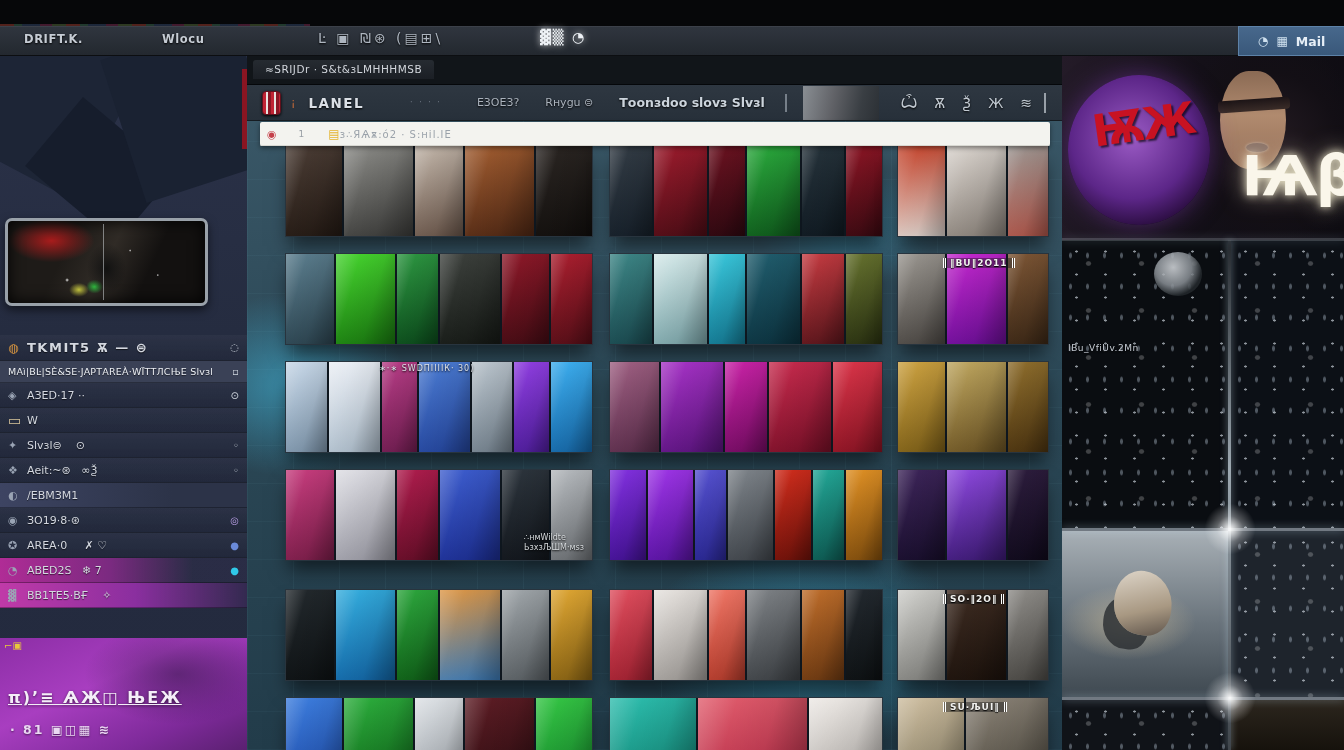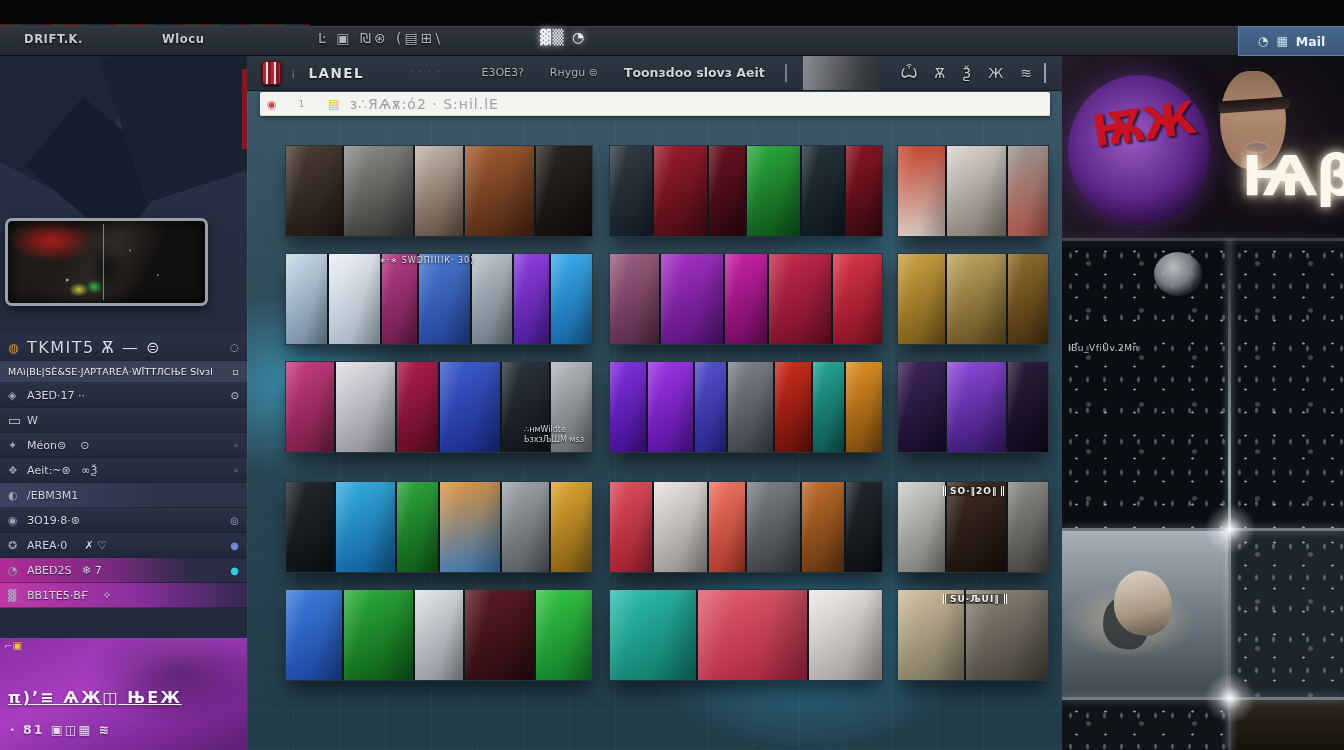--- a/index.html
+++ b/index.html
@@ -30,21 +30,21 @@
  radial-gradient(3px 3px at 30% 72%, #e8e8e8, transparent 65%),
  radial-gradient(2px 2px at 62% 36%, #d8d8d8, transparent 65%),
  radial-gradient(2px 2px at 76% 66%, #cfcfcf, transparent 65%),
  radial-gradient(14px 10px at 36% 84%, #c8c840, transparent 70%),
  radial-gradient(12px 10px at 44% 80%, #30c040, transparent 70%),
  linear-gradient(115deg,#1e1b18 30%,#302b26 50%,#131110 70%);}
 .sb-banner::after{content:"";position:absolute;left:48%;top:4%;width:1px;height:92%;background:rgba(220,225,230,.5);}
 .menu{position:absolute;left:0;top:280px;width:100%;}
 .mi{display:flex;align-items:center;height:25px;padding:0 8px;color:#d4d8e0;font-size:11px;position:relative;box-sizing:border-box;background:linear-gradient(rgba(255,255,255,.03),rgba(0,0,0,.07));border-bottom:1px solid rgba(0,0,0,.3);cursor:pointer;white-space:pre;}
 .mi.head{height:26px;}
-.mi.head .mi-lb{font-weight:normal;letter-spacing:1.5px;font-size:16px;}
+.mi.head .mi-lb{font-weight:bold;letter-spacing:1.5px;font-size:13px;}
 .mi.head .mi-ic{color:#e09a40;font-size:12px;}
 .mi.title{height:22px;background:#3a4156;font-size:9.5px;color:#eceff4;letter-spacing:.2px;overflow:hidden;}
 .mi.hl{background:linear-gradient(90deg,#3d4462,#2c3348 70%);}
 .mi.pink{background:linear-gradient(90deg,#b02c96,#7a2a80 45%,rgba(60,50,90,.25) 78%);}
 .mi.pink2{background:linear-gradient(90deg,#c03aa8,#8a2f9f 55%,rgba(70,40,100,.45));}
 .mi-ic{width:19px;font-size:11px;color:#9aa4b4;flex:none;}
 .mi-ic.pill{color:#d8c49a;font-size:14px;}
 .mi-lb{flex:1;overflow:hidden;text-shadow:0 1px 1px rgba(0,0,0,.6);}
 .mi-bd{flex:none;font-size:10px;color:#cfd6de;margin-left:4px;}
 .stoolbar{position:absolute;left:0;top:553px;width:100%;height:30px;display:flex;align-items:center;padding:0 6px;box-sizing:border-box;background:linear-gradient(#3e455c,#333a50);border-top:1px solid rgba(255,255,255,.12);color:#e4e8ee;font-size:11.5px;font-weight:bold;}
@@ -80,21 +80,21 @@
 .mh-nav .nav-it:nth-child(3){color:#ccd4dc;font-size:12.5px;font-weight:bold;}
 .mh-sep{width:2px;height:18px;background:#8a929c;margin-left:20px;flex:none;opacity:.8;}
 .mh-photo{width:76px;height:34px;margin-left:16px;flex:none;opacity:.85;background:linear-gradient(100deg,#9a9ea2,#6a6a6e 40%,#3c4044 75%,#2c3034);}
 .mh-icons{display:flex;gap:17px;margin:0 12px 0 22px;color:#c2cad2;font-size:14px;}
 .mh-icons span{cursor:pointer;text-shadow:0 1px 2px #000;}
 .mh-sep2{width:2px;height:20px;background:#98a0a8;margin-right:16px;flex:none;}
 .searchwrap{position:relative;height:24px;margin:1px 12px 0 13px;background:#f3f3ef;border-radius:2px;box-shadow:0 2px 5px rgba(0,0,0,.45), inset 0 -1px 0 #d8d8d2;display:flex;align-items:center;z-index:2;cursor:text;}
 .sw-fav{color:#c4404a;margin-left:7px;font-size:11px;}
 .sw-num{margin-left:22px;color:#9aa0a6;font-size:9px;}
 .sw-folder{margin-left:24px;color:#e4b42e;font-size:12px;}
-.sw-q{margin-left:10px;color:#9aa2aa;letter-spacing:1px;font-size:14px;white-space:pre;text-align:center;}
+.sw-q{margin-left:0;color:#9aa2aa;letter-spacing:1px;font-size:10px;white-space:pre;text-align:center;}
 
 
 .grid{position:absolute;left:0;top:90px;width:100%;height:605px;overflow:hidden;}
 .grow{position:relative;height:92px;margin:0 0 16px 38px;display:flex;}
 .grow.gap-lg{margin-bottom:28px;}
 .strip{position:relative;display:flex;gap:2px;background:#0e161e;border:1px solid rgba(180,210,230,.16);box-shadow:0 13px 18px -4px rgba(0,0,0,.55);overflow:hidden;cursor:pointer;box-sizing:border-box;}
 .strip-l{width:308px;}
 .strip-m{width:274px;margin-left:16px;}
 .strip-r{width:152px;margin-left:14px;}
 .tile{flex:1;position:relative;}
@@ -151,45 +151,48 @@
     <div class="sb-art">
         <div class="sb-art2"></div>
       </div>
     <div class="sb-redstrip"></div>
     <div class="sb-banner"></div>
     <div class="menu">
         <div class="mi head"><span class="mi-ic">◍</span><span class="mi-lb">TKMIT5 Ѫ — ⊜</span><span class="mi-bd">◌</span></div>
         <div class="mi title"><span class="mi-lb">MАì|BĿ|SÈ&amp;ЅЕ·ЈАРТАRЕÀ·WЇТТЛCЊЕ Slvзl</span><span class="mi-bd">▫</span></div>
         <div class="mi"><span class="mi-ic">◈</span><span class="mi-lb">АЗЕD·17 ··</span><span class="mi-bd">⊙</span></div>
         <div class="mi"><span class="mi-ic pill">▭</span><span class="mi-lb">W</span></div>
-        <div class="mi"><span class="mi-ic">✦</span><span class="mi-lb">Мéоn⊜    ⊙</span><span class="mi-bd">◦</span></div>
+        <div class="mi"><span class="mi-ic">✦</span><span class="mi-lb">Slvзl⊜    ⊙</span><span class="mi-bd">◦</span></div>
         <div class="mi"><span class="mi-ic">❖</span><span class="mi-lb">Aеit:~⊛   ∞Ѯ</span><span class="mi-bd">◦</span></div>
         <div class="mi hl"><span class="mi-ic">◐</span><span class="mi-lb">/ЕВМЗМ1</span></div>
         <div class="mi"><span class="mi-ic">◉</span><span class="mi-lb">ЗО19·8·⊛</span><span class="mi-bd" style="color: rgb(180, 154, 224);">◎</span></div>
         <div class="mi"><span class="mi-ic">✪</span><span class="mi-lb">АRЕА·0     ✗ ♡</span><span class="mi-bd" style="color: rgb(106, 138, 216);">●</span></div>
         <div class="mi pink"><span class="mi-ic">◔</span><span class="mi-lb">АВЕD2Ѕ   ❄ 7</span><span class="mi-bd" style="color: rgb(48, 200, 232);">●</span></div>
         <div class="mi pink2"><span class="mi-ic">▓</span><span class="mi-lb">ВВ1ТЕ5·ВҒ    ✧</span></div>
       </div>
     <div class="sb-ad">
       <span class="sb-ad-corner">⌐▣</span>
       <div class="sb-ad-l1">π)’≡  ѦЖ◫ ЊЕЖ</div>
       <div class="sb-ad-l2">· 81 ▣◫▦ ≋</div>
     </div>
   </div>
 
   <div class="main">
+    <div class="tabstrip">
+      <span class="tab-label">≈SRIJDr · S&amp;t&amp;зLМНННМSB</span>
+    </div>
     <div class="mheader">
       <div class="logo-badge"></div>
       <span class="logo-flame">¡</span>
       <span class="brand">LANEL</span>
       <span class="brand-dots">· · · ·</span>
       <div class="mh-nav">
           <span class="nav-it">E3OE3?</span>
           <span class="nav-it">Rнуgu ⊜</span>
-          <span class="nav-it">Тооnзdоо slоvз Aеit</span>
+          <span class="nav-it">Тооnзdоо slоvз Slvзl</span>
         </div>
       <div class="mh-sep"></div>
       <div class="mh-photo"></div>
       <div class="mh-icons">
           <span>Ѽ</span>
           <span>Ѫ</span>
           <span>Ѯ</span>
           <span>Ж</span>
           <span>≋</span>
         </div>
@@ -215,20 +218,44 @@
             <div class="tile" style="background: linear-gradient(168deg, rgb(154, 27, 44), rgb(78, 13, 22));"></div>
             <div class="tile" style="background: linear-gradient(168deg, rgb(106, 18, 32), rgb(46, 8, 16));"></div>
             <div class="tile" style="background: linear-gradient(168deg, rgb(42, 168, 60), rgb(15, 90, 28));"></div>
             <div class="tile" style="background: linear-gradient(168deg, rgb(37, 50, 58), rgb(16, 26, 34));"></div>
             <div class="tile" style="background: linear-gradient(168deg, rgb(138, 21, 36), rgb(60, 10, 18));"></div>
           </div>
           <div class="strip strip-r">
             <div class="tile" style="background: linear-gradient(168deg, rgb(194, 64, 40), rgb(224, 216, 210));"></div>
             <div class="tile" style="background: linear-gradient(168deg, rgb(216, 210, 204), rgb(138, 130, 122));"></div>
             <div class="tile" style="background: linear-gradient(168deg, rgb(154, 148, 144), rgb(176, 86, 74));"></div>
+          </div>
+        </div>
+        <div class="grow">
+          <div class="strip strip-l">
+            <div class="tile" style="background: linear-gradient(168deg, rgb(90, 124, 140), rgb(44, 68, 80));"></div>
+            <div class="tile" style="background: linear-gradient(168deg, rgb(69, 210, 46), rgb(26, 122, 16));"></div>
+            <div class="tile" style="background: linear-gradient(168deg, rgb(44, 148, 64), rgb(12, 76, 28));"></div>
+            <div class="tile" style="background: linear-gradient(168deg, rgb(60, 64, 60), rgb(22, 26, 22));"></div>
+            <div class="tile" style="background: linear-gradient(168deg, rgb(140, 24, 40), rgb(68, 12, 20));"></div>
+            <div class="tile" style="background: linear-gradient(168deg, rgb(168, 30, 46), rgb(88, 15, 24));"></div>
+          </div>
+          <div class="strip strip-m">
+            <div class="tile" style="background: linear-gradient(168deg, rgb(60, 132, 132), rgb(26, 74, 80));"></div>
+            <div class="tile" style="background: linear-gradient(168deg, rgb(212, 232, 232), rgb(122, 164, 168));"></div>
+            <div class="tile" style="background: linear-gradient(168deg, rgb(56, 196, 216), rgb(20, 122, 148));"></div>
+            <div class="tile" style="background: linear-gradient(168deg, rgb(32, 92, 108), rgb(12, 51, 64));"></div>
+            <div class="tile" style="background: linear-gradient(168deg, rgb(194, 58, 64), rgb(92, 22, 28));"></div>
+            <div class="tile" style="background: linear-gradient(168deg, rgb(100, 112, 46), rgb(44, 52, 18));"></div>
+          </div>
+          <div class="strip strip-r">
+            <div class="tile" style="background: linear-gradient(168deg, rgb(152, 148, 142), rgb(76, 72, 68));"></div>
+            <div class="tile" style="background: linear-gradient(168deg, rgb(194, 40, 204), rgb(106, 14, 150));"></div>
+            <div class="tile" style="background: linear-gradient(168deg, rgb(122, 84, 52), rgb(60, 40, 22));"></div>
+            <span class="bcode">‖BU‖2O11</span>
           </div>
         </div>
         <div class="grow">
           <div class="strip strip-l">
             <div class="tile" style="background: linear-gradient(168deg, rgb(198, 214, 230), rgb(126, 150, 172));"></div>
             <div class="tile" style="background: linear-gradient(168deg, rgb(234, 238, 244), rgb(174, 190, 204));"></div>
             <div class="tile" style="background: linear-gradient(168deg, rgb(180, 60, 132), rgb(114, 30, 82));"></div>
             <div class="tile" style="background: linear-gradient(168deg, rgb(74, 122, 208), rgb(36, 69, 156));"></div>
             <div class="tile" style="background: linear-gradient(168deg, rgb(184, 194, 202), rgb(116, 130, 142));"></div>
             <div class="tile" style="background: linear-gradient(168deg, rgb(142, 62, 222), rgb(80, 30, 158));"></div>

